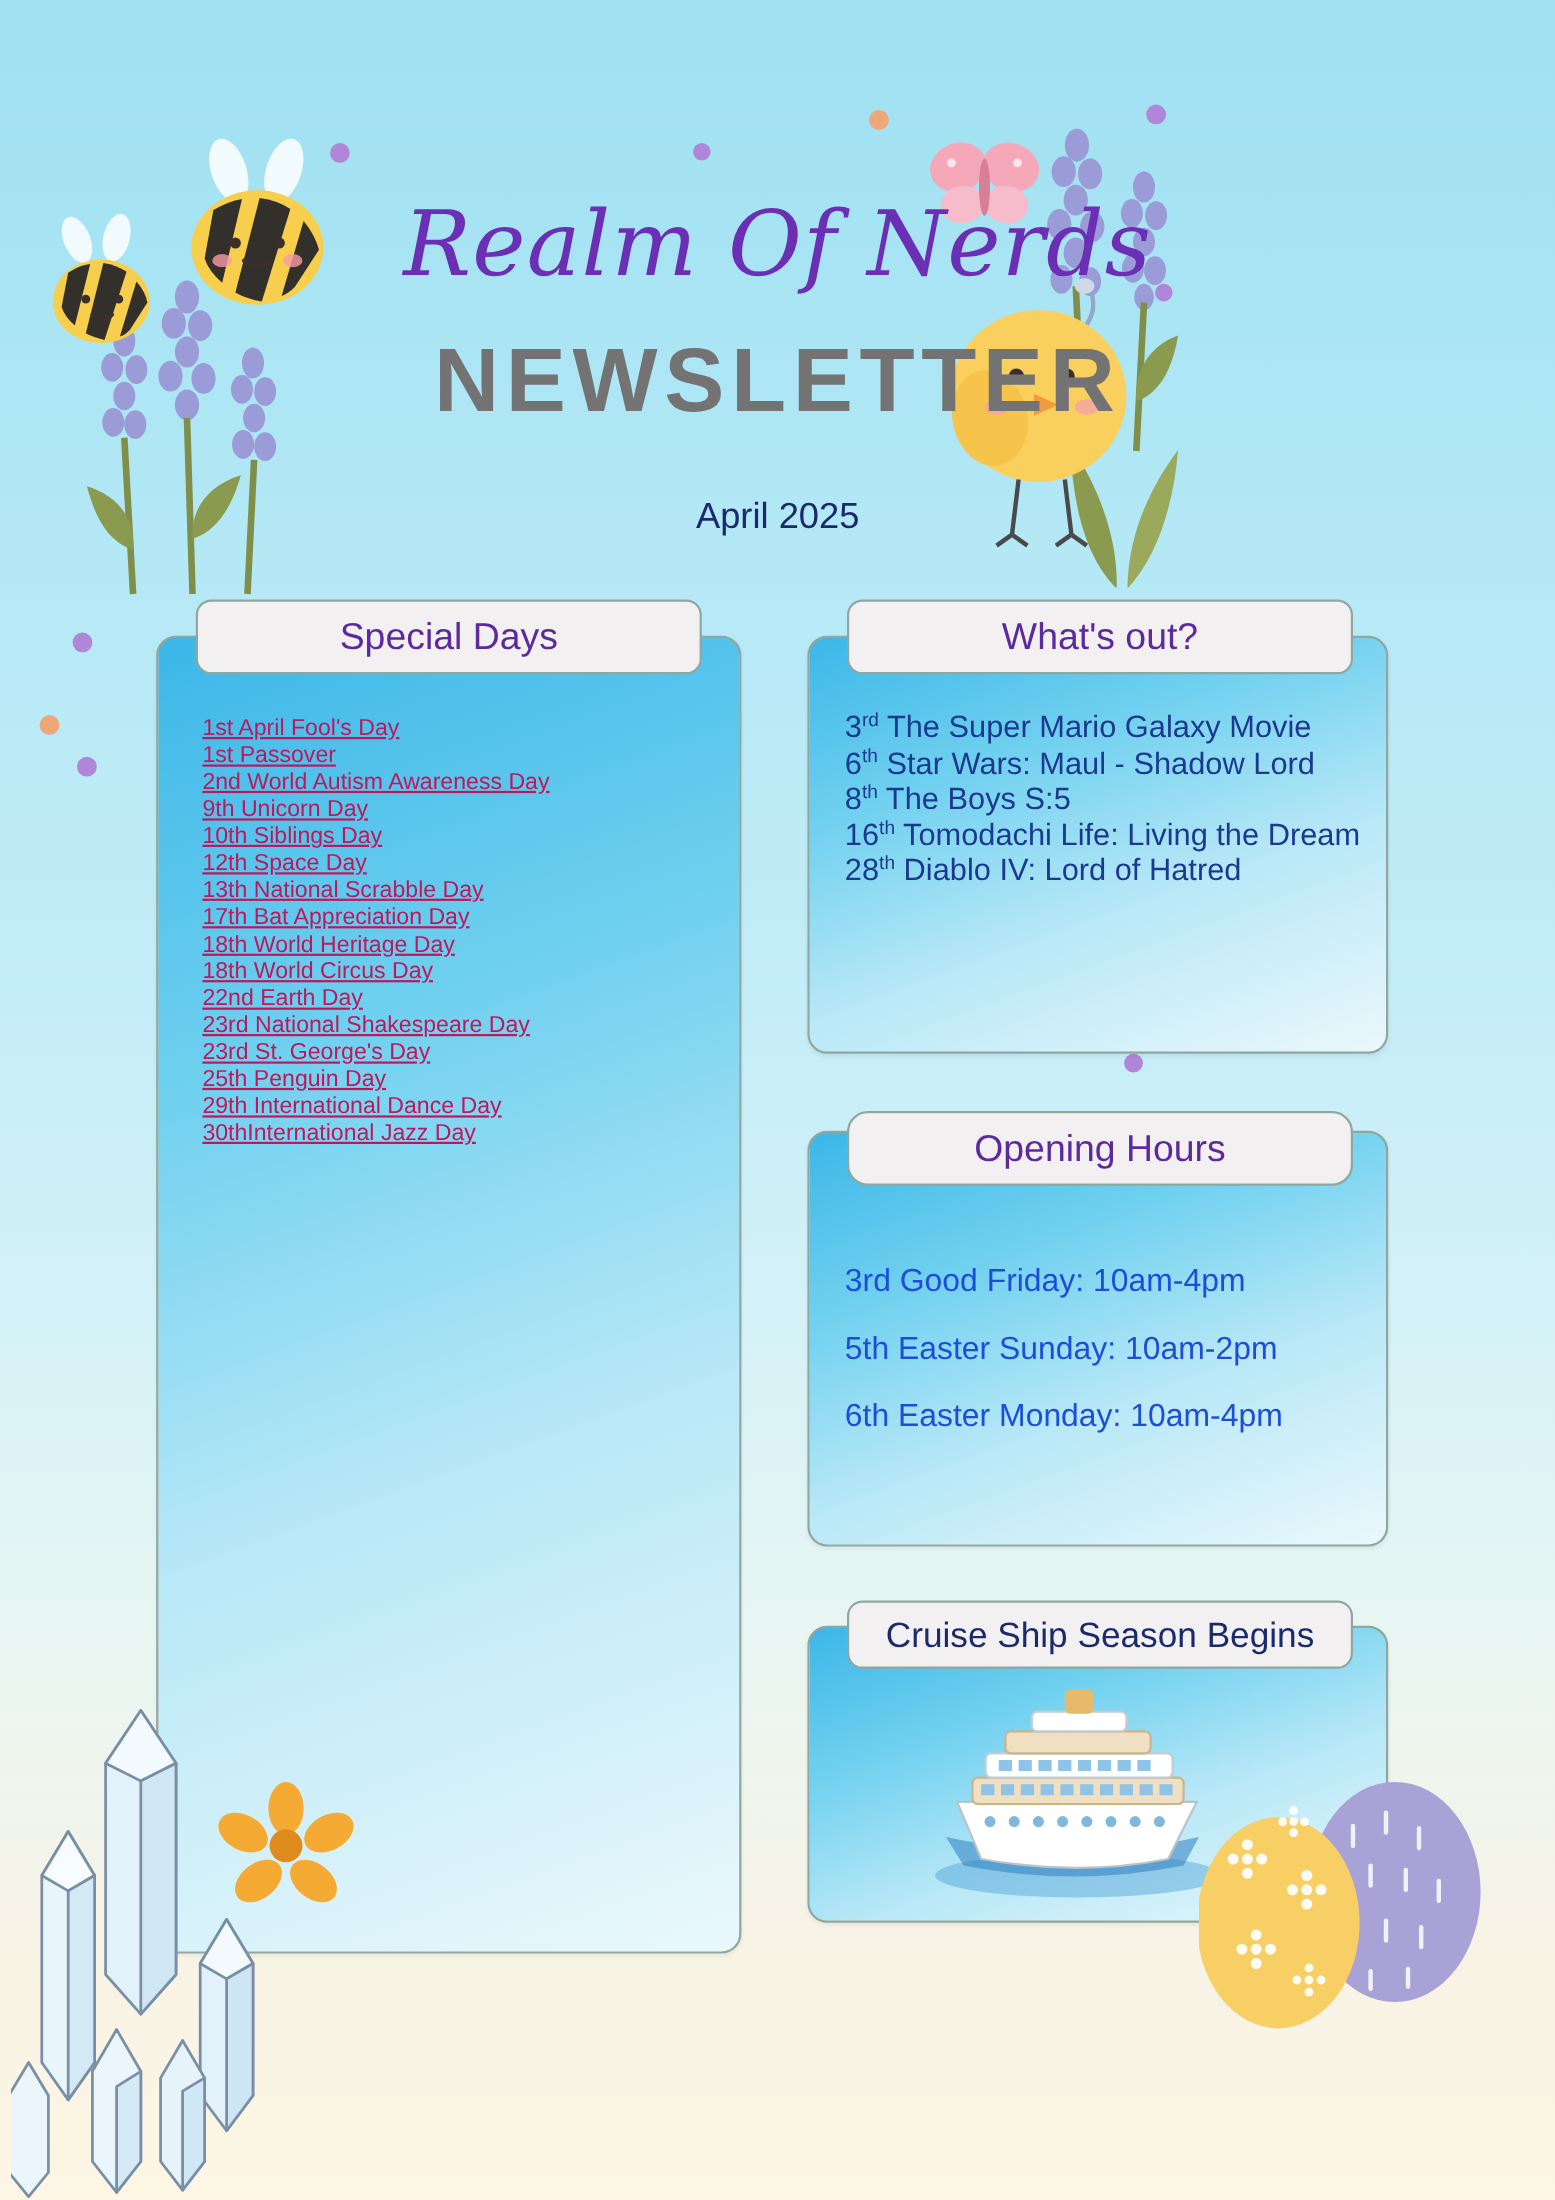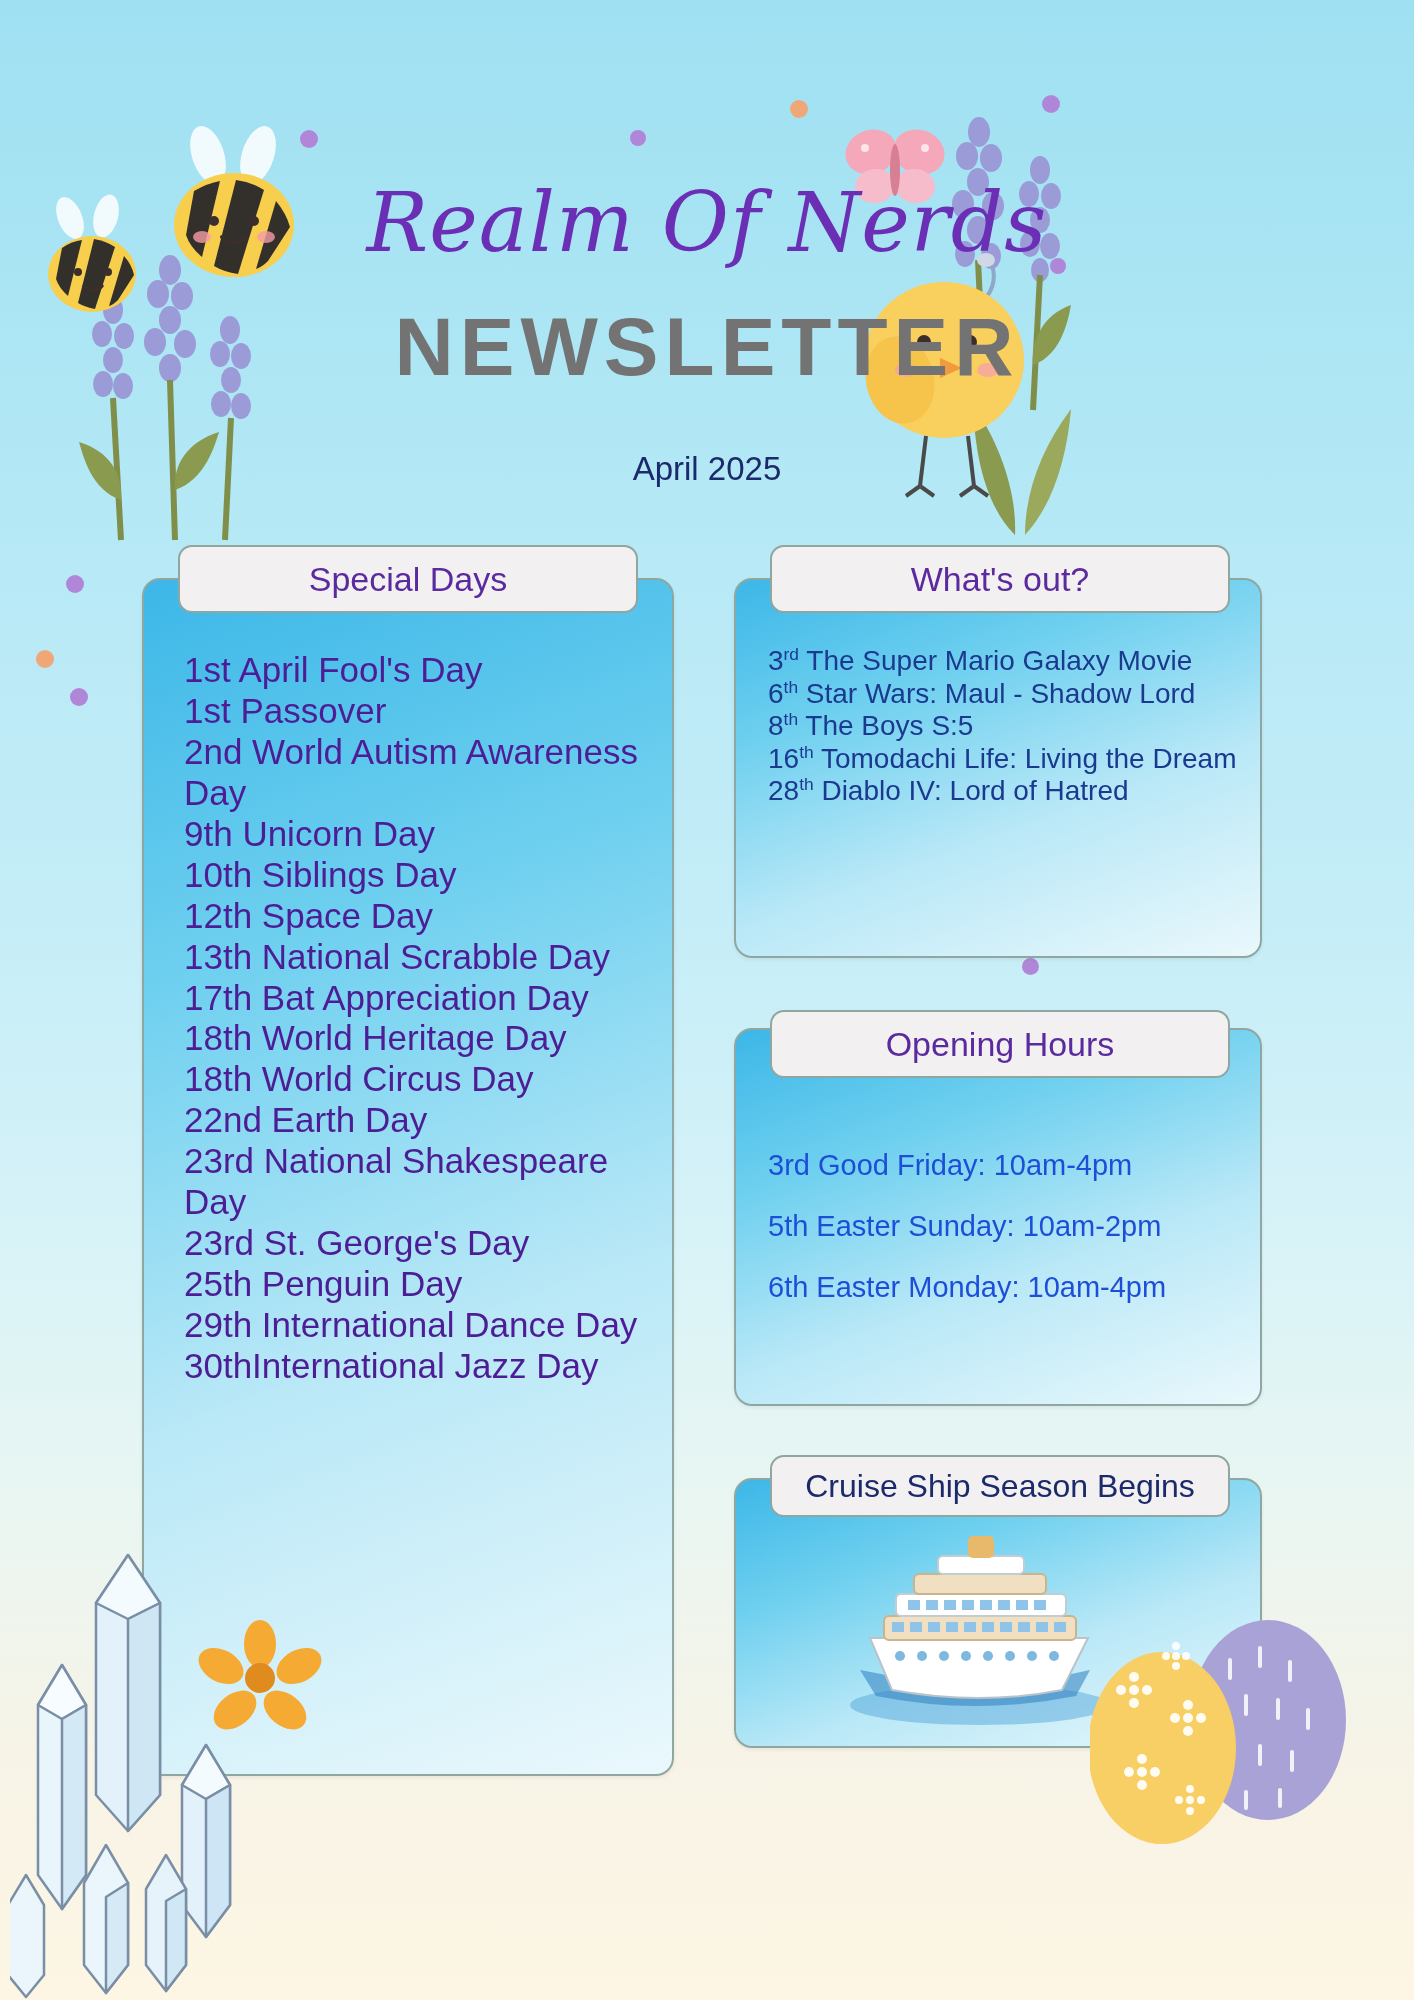--- a/index.html
+++ b/index.html
@@ -75,23 +75,24 @@
     font-size: 34px;
     display: flex;
     align-items: center;
     justify-content: center;
     z-index: 5;
   }
   .card-header.dark-text { color: #1b2a6b; font-size: 32px; }
 
   .list {
     position: absolute;
-    color: #4c1d95;
-    font-size: 35px;
+    color: #be185d;
+    font-size: 21px;
     line-height: 1.17;
+    text-decoration: underline;
   }
   .list div { margin: 0; }
 
   .whats-out {
     position: absolute;
     color: #1b3a8f;
     font-size: 28px;
     line-height: 1.15;
   }
   .whats-out sup { font-size: 0.62em; }
@@ -297,21 +298,21 @@
 </div>
 <div class="whats-out" style="left:768px; top:645px; width:474px;" id="whats-out-list">
     <div>3<sup>rd</sup> The Super Mario Galaxy Movie</div>
     <div>6<sup>th</sup> Star Wars: Maul - Shadow Lord</div>
     <div>8<sup>th</sup> The Boys S:5</div>
     <div>16<sup>th</sup> Tomodachi Life: Living the Dream</div>
     <div>28<sup>th</sup> Diablo IV: Lord of Hatred</div>
   </div>
 
 <div class="card" style="left:734px; top:1028px; width:528px; height:378px;"></div>
-<div class="card-header" style="left:770px; top:1010px; width:460px; height:68px;">
+<div class="card-header" style="left:770px; top:1010px; width:460px; height:68px;border-radius:19px;">
   <span>Opening Hours</span>
 </div>
 <div class="hours" style="left:768px; top:1135px; width:474px;" id="opening-hours-list">
     <div>3rd Good Friday: 10am-4pm</div>
     <div>5th Easter Sunday: 10am-2pm</div>
     <div>6th Easter Monday: 10am-4pm</div>
   </div>
 
 <div class="card" style="left:734px; top:1478px; width:528px; height:270px;"></div>
 <div class="card-header dark-text" style="left:770px; top:1455px; width:460px; height:62px;">

